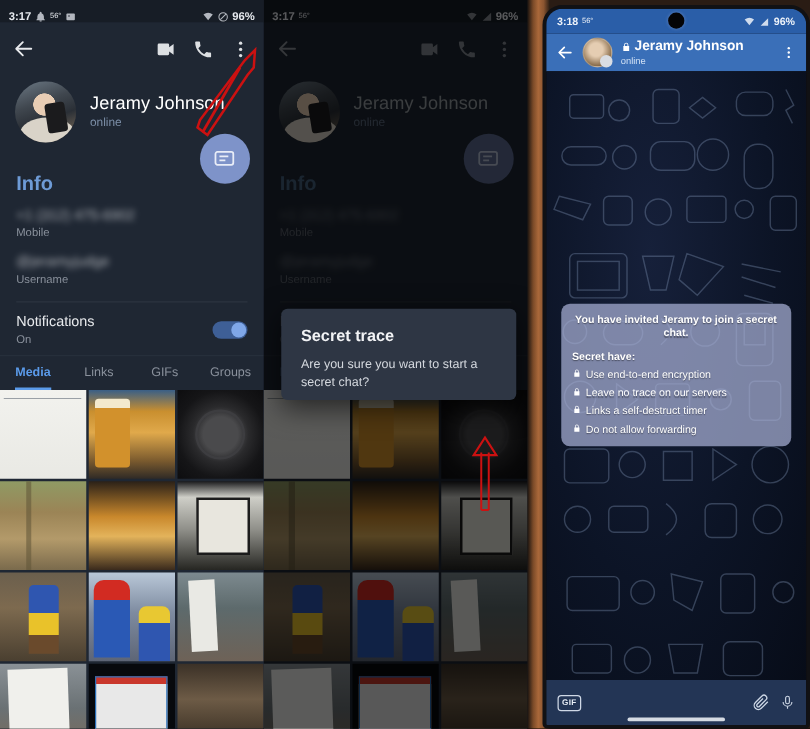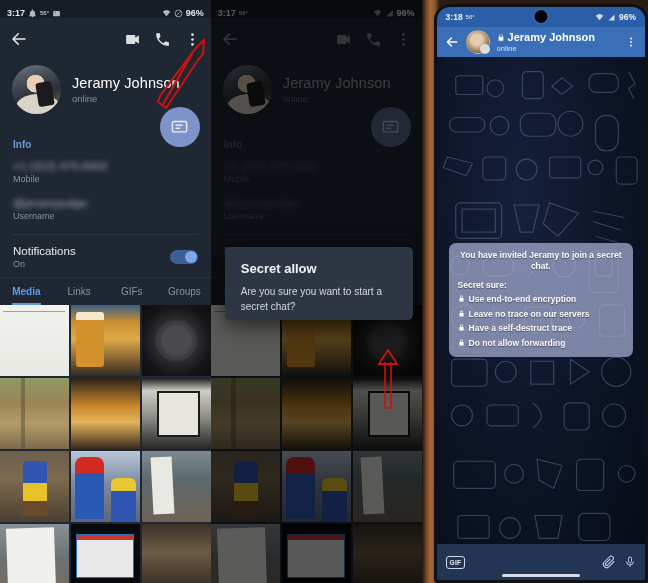--- a/index.html
+++ b/index.html
@@ -66,21 +66,21 @@
 
   .fab {
     position: absolute; right: 11px; bottom: -19px;
     width: 40px; height: 40px; border-radius: 50%;
     background: #7e93c9; display: flex; align-items: center; justify-content: center;
     cursor: pointer; z-index: 4;
   }
 
   
   .infosec { background: #1f2733; padding: 11px 13px 8px 13px; }
-  .info-title { color: #6e9bd6; font-size: 10px; font-weight: bold; margin-bottom: 10px; }
+  .info-title { color: #6e9bd6; font-size: 16px; font-weight: bold; margin-bottom: 10px; }
   .row { margin-bottom: 13px; }
   .row-val { color: #e8eaed; font-size: 11.5px; }
   .row-val .blur { filter: blur(2.6px); opacity: .65; }
   .row-sub { color: #8a919c; font-size: 9px; margin-top: 2px; }
   .divider { height: 1px; background: #2c3440; margin: 2px 0 10px 0; }
   .notif-row { display: flex; align-items: center; justify-content: space-between; }
   .toggle {
     width: 28px; height: 14px; border-radius: 8px; background: #3e5f96;
     position: relative; cursor: pointer;
   }
@@ -189,21 +189,21 @@
      background: radial-gradient(ellipse at 40% 30%, #16203a 0%, #0c1426 55%, #070c18 100%); padding-left: 42px; }
   .doodles { position:absolute; inset:0; opacity:.32; }
   .secret-bubble {
     position:absolute; left: 12px; right: 12px; top: 186px;
     background: rgba(167,176,214,.72); border-radius: 7px;
     padding: 7px 9px 9px 9px; color:#fff;
     text-shadow: 0 1px 1px rgba(0,0,0,.45);
   }
   .sb-head { font-size: 8.5px; font-weight:bold; text-align:center; line-height:1.35; }
   .sb-sub { font-size: 8.5px; font-weight:bold; margin-top: 7px; }
-  .sb-li { display:flex; align-items:flex-start; gap:4px; font-size:8.5px; font-weight:bold; margin-top:4.5px; }
+  .sb-li { display:flex; align-items:flex-start; gap:4px; font-size:8.5px; font-weight:normal; margin-top:4.5px; }
   .lock { width:7px; height:9px; flex-shrink:0; }
   .p3-input {
     position:absolute; left:0; right:0; bottom:0; height:36px;
     background: rgba(38,58,92,.92); display:flex; align-items:center; padding: 0 9px; gap: 8px;
   }
   .gifbtn { border:1.3px solid #cfd8e6; border-radius:3px; color:#e8eef6;
      font-size:6.5px; font-weight:bold; padding:2px 3px; letter-spacing:.3px; cursor:pointer; }
   .p3-ph { flex:1; color:#cdd7e5; font-size:10px;margin-top:44px; }
   .navbar { position:absolute; left:50%; bottom:3px; transform:translateX(-50%);
      width: 78px; height:3px; border-radius:2px; background:#d5dbe3; }
@@ -420,21 +420,21 @@
         <span class="cellnum">560</span>
       </div>
       <div class="cell m-chart"></div>
       <div class="cell m-horse"></div>
 
     </div>
 
     <div class="dim-overlay"></div>
 
     <div class="dialog">
-      <div class="dlg-title">Secret allow</div>
+      <div class="dlg-title">Secret trace</div>
       <div class="dlg-body">Are you sure you want to start a secret chat?</div>
     </div>
 
     <svg class="annot" style="left:162px; top:348px;" width="30" height="62" viewBox="0 0 30 62">
       <path d="M12 60 L12 14 M18 60 L18 14" stroke="#cc1111" stroke-width="1.6" fill="none"></path>
       <path d="M15 2 L24 16 L6 16 Z" fill="none" stroke="#cc1111" stroke-width="1.8"></path>
       <path d="M12 60 L18 60" stroke="#cc1111" stroke-width="1.6"></path>
     </svg>
   </div>
 
@@ -534,38 +534,38 @@
             <rect x="134" y="386" width="26" height="30" rx="4"></rect>
           <circle cx="182" cy="400" r="8"></circle>
           <rect x="20" y="440" width="30" height="22" rx="3"></rect>
             <circle cx="70" cy="452" r="10"></circle>
           <path d="M94 440 l26 0 -4 22 -18 0z"></path>
             <rect x="136" y="438" width="30" height="26" rx="5"></rect>
         </svg>
 
         <div class="secret-bubble">
           <div class="sb-head">You have invited Jeramy to join a secret chat.</div>
-          <div class="sb-sub">Secret sure:</div>
+          <div class="sb-sub">Secret have:</div>
           <div class="sb-li">
             <svg class="lock" viewBox="0 0 24 24" fill="#fff">
                 <path d="M17 10V7a5 5 0 0 0-10 0v3H5v12h14V10zM9 7a3 3 0 0 1 6 0v3H9z"></path>
               </svg>
             <span>Use end-to-end encryption</span>
           </div>
           <div class="sb-li">
             <svg class="lock" viewBox="0 0 24 24" fill="#fff">
                 <path d="M17 10V7a5 5 0 0 0-10 0v3H5v12h14V10zM9 7a3 3 0 0 1 6 0v3H9z"></path>
               </svg>
             <span>Leave no trace on our servers</span>
           </div>
           <div class="sb-li">
             <svg class="lock" viewBox="0 0 24 24" fill="#fff">
                 <path d="M17 10V7a5 5 0 0 0-10 0v3H5v12h14V10zM9 7a3 3 0 0 1 6 0v3H9z"></path>
               </svg>
-            <span>Have a self-destruct trace</span>
+            <span>Links a self-destruct timer</span>
           </div>
           <div class="sb-li">
             <svg class="lock" viewBox="0 0 24 24" fill="#fff">
                 <path d="M17 10V7a5 5 0 0 0-10 0v3H5v12h14V10zM9 7a3 3 0 0 1 6 0v3H9z"></path>
               </svg>
             <span>Do not allow forwarding</span>
           </div>
         </div>
       </div>
 

